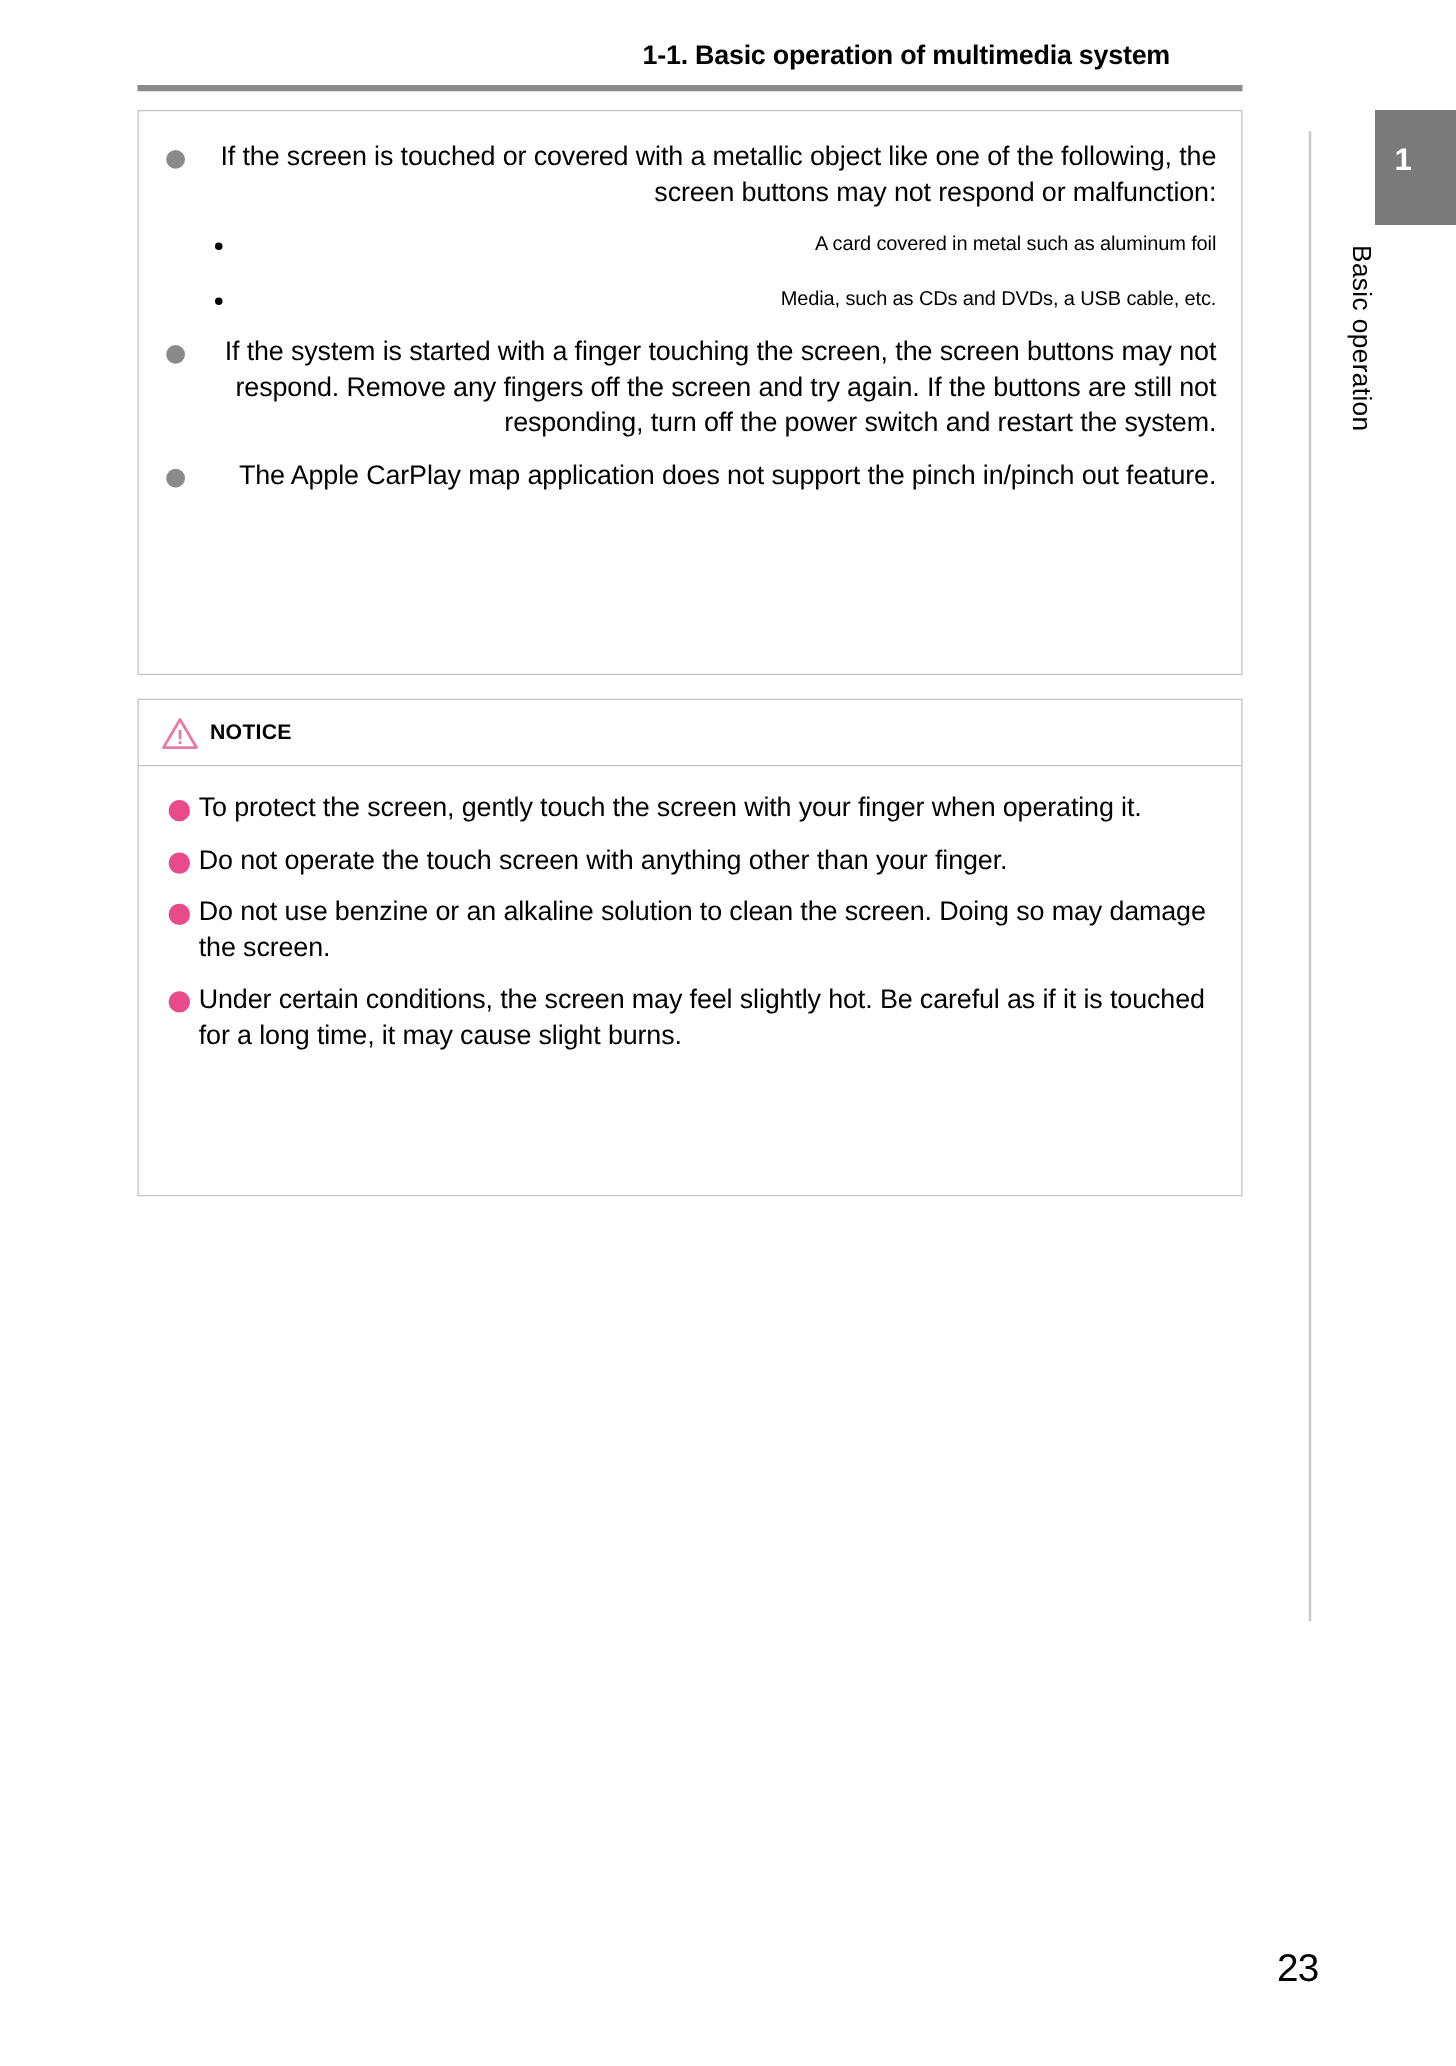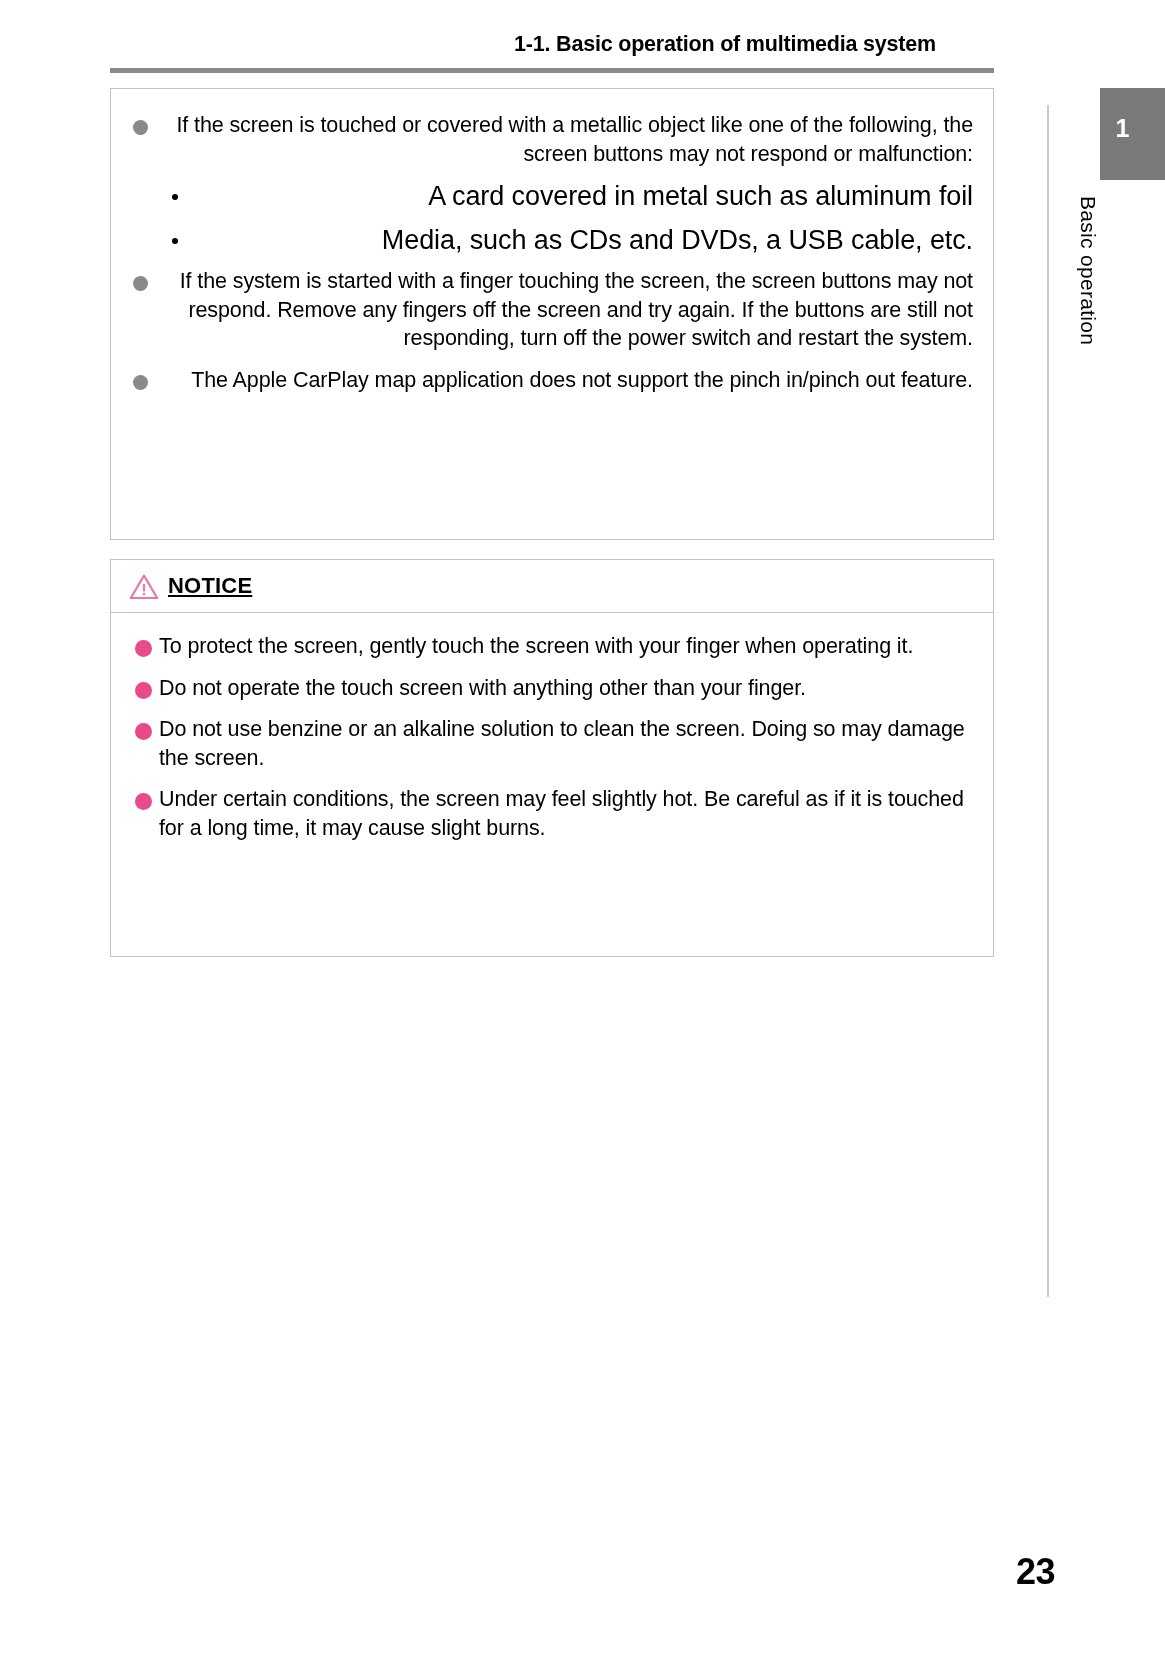--- a/index.html
+++ b/index.html
@@ -149,21 +149,21 @@
   
   ul.sub {
     list-style: none;
     margin: 14px 0 12px 0;
     padding: 0;
   }
   ul.sub li {
     position: relative;
     padding-left: 33px;
     margin-bottom: 16px;
-    font-size: 27px;
+    font-size: 16px;
     line-height: 28px;
     letter-spacing: -0.1px;
   }
   ul.sub li:last-child { margin-bottom: 0; }
   ul.sub li::before {
     content: "";
     position: absolute;
     left: 13px;
     top: 12px;
     width: 6px;
@@ -181,36 +181,35 @@
     border-bottom: 1.5px solid #c2c2c2;
   }
   .notice-icon {
     width: 30px;
     height: 27px;
     margin-right: 9px;
     display: block;
     flex: 0 0 auto;
   }
   .notice-title {
-    font-size: 22px;
+    font-size: 17px;
     font-weight: bold;
     letter-spacing: 0.2px;
-    text-decoration: underline;
   }
   .notice-body {
     padding: 19px 20px 18px 14px;
   }
 
   
   .page-number {
     position: absolute;
     right: 110px;
     bottom: 60px;
-    font-size: 36px;
-    font-weight: bold;
+    font-size: 31px;
+    font-weight: normal;
     letter-spacing: -0.5px;
   }
 </style>
 </head>
 <body>
 
 <div class="page-header">
   <div class="header-title">1-1. Basic operation of multimedia system</div>
   <div class="header-rule"></div>
 </div>

